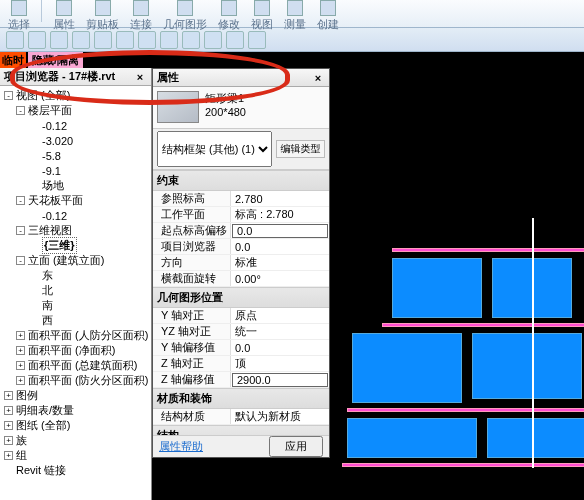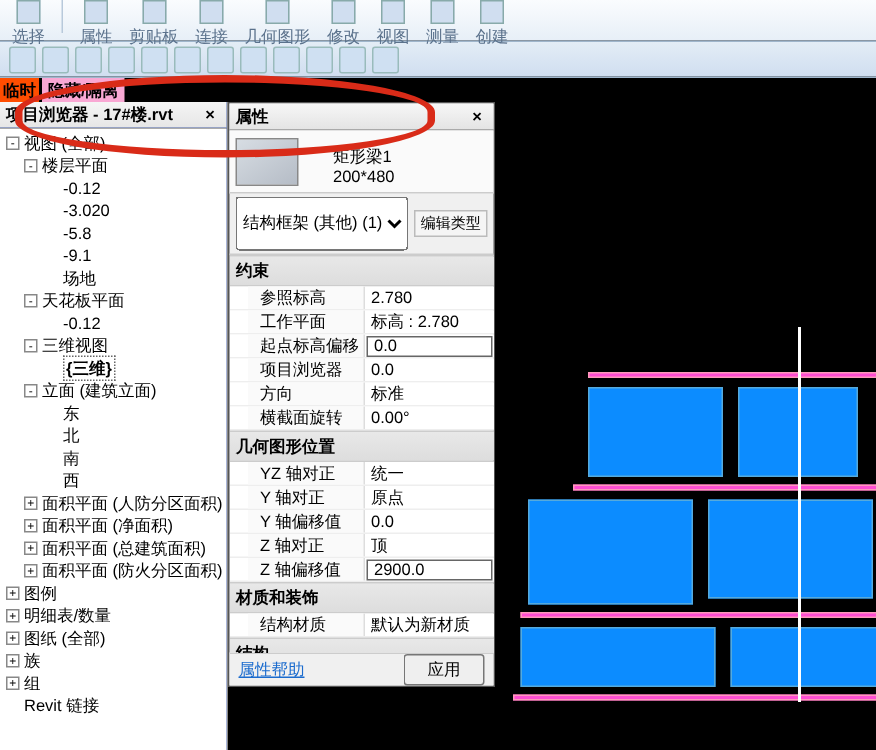--- a/index.html
+++ b/index.html
@@ -22,47 +22,47 @@
   .hl { background:#ff4d00; color:#000; font-size:11px; font-weight:bold; padding:0 2px; display:flex; align-items:center; }
   .hide-btn { background:#f9a8d4; color:#000; font-size:11px; font-weight:bold; padding:0 4px; display:flex; align-items:center; margin-left:2px; }
   
   
   .anno { position:absolute; top:50px; left:10px; width:280px; height:55px; border:5px solid #d92b18; border-radius:50%/45%; pointer-events:none; z-index:50; }
   
   
   .content { display:flex; height:calc(500px - 28px - 24px - 16px); }
   
   
-  .pb { width:152px; background:#1d4ed8; display:flex; flex-direction:column; border-right:1px solid #888; flex-shrink:0; }
+  .pb { width:152px; background:#a3a3a3; display:flex; flex-direction:column; border-right:1px solid #888; flex-shrink:0; }
   .pb-title { height:18px; background:linear-gradient(#f5f5f5,#e6e6e6); border-bottom:1px solid #aaa; display:flex; align-items:center; padding:0 4px; font-size:11px; font-weight:bold; justify-content:space-between; }
   .pb-title .x { width:14px; height:14px; display:flex; align-items:center; justify-content:center; font-family:Arial; }
   .pb .tree { flex:1; overflow:auto; padding:2px 0 2px 2px; background:#fff; font-size:11px; color:#000;}
   .tree .row { display:flex; align-items:center; height:15px; padding-left:2px; white-space:nowrap; }
   .tree .tw { width:9px; height:9px; border:1px solid #888; margin-right:3px; display:flex; align-items:center; justify-content:center; font-size:8px; line-height:7px; background:#fff;}
   .tree .sel { background:#fff; font-weight:bold; border:1px dotted #666; padding:0 1px;}
   .tree .ind1 { padding-left:14px; }
   .tree .ind2 { padding-left:28px; }
   
   
   .view { flex:1; background:#000; position:relative; overflow:hidden; }
   
   
   .pp { position:absolute; left:152px; top:68px; width:178px; height:390px; background:#f0f0f0; border:1px solid #555; z-index:40; display:flex; flex-direction:column;}
   .pp-title { height:18px; background:linear-gradient(#f7f7f7,#e4e4e4); display:flex; align-items:center; justify-content:space-between; padding:0 4px; font-size:11px; font-weight:bold; border-bottom:1px solid #aaa;}
   .pp-title .x { width:14px; height:14px; display:flex; align-items:center; justify-content:center; font-family:Arial;}
-  .pp-type { height:42px; display:flex; align-items:flex-end; gap:23px; padding:4px; border-bottom:1px solid #ccc; background:#fafafa;}
+  .pp-type { height:42px; display:flex; align-items:flex-start; gap:6px; padding:4px; border-bottom:1px solid #ccc; background:#fafafa;}
   .pp-type .thumb { width:42px; height:32px; background:linear-gradient(145deg,#d7dde3,#b5bcc6); border:1px solid #888;}
   .pp-type .tname { display:flex; flex-direction:column; font-size:11px;}
   .pp-sel { display:flex; align-items:center; gap:4px; padding:2px 4px; border-bottom:1px solid #ccc;}
   .pp-sel select { flex:1; font-size:11px; height:36px;}
   .pp-sel .ed { width:50px; font-size:10px; text-align:center; background:#f5f5f5; border:1px solid #bbb; padding:1px 0;}
   .pp-body { flex:1; overflow:auto; font-size:11px; }
   .pp-sec { background:linear-gradient(#e8e8e8,#ddd); padding:2px 4px; font-weight:bold; border-top:1px solid #ccc; border-bottom:1px solid #ccc;}
   .pp-row { display:flex; height:16px; border-bottom:1px solid #eee; background:#fff;}
-  .pp-row .k { width:78px; padding-left:8px; display:flex; align-items:center; background:#fafafa; border-right:1px solid #ddd;margin-left:12px;}
+  .pp-row .k { width:78px; padding-left:8px; display:flex; align-items:center; background:#fafafa; border-right:1px solid #ddd;}
   .pp-row .v { flex:1; padding-left:4px; display:flex; align-items:center;}
   .pp-row .v.box { border:1px solid #666; margin:1px; height:14px; background:#fff; }
   .pp-foot { height:22px; display:flex; align-items:center; justify-content:space-between; padding:0 6px; border-top:1px solid #ccc; background:#f0f0f0;}
   .pp-foot a { color:#1a6bce; text-decoration:underline; font-size:11px; cursor:pointer;}
   .pp-foot button { font-size:11px; padding:1px 14px;}
   
   
   .blk { position:absolute; background:#0c8cff; border:1px solid #5ad; }
   .bpk { position:absolute; background:#ff4dd2; border:1px solid #f9b; height:4px; }
   .bln { position:absolute; border:1px solid #fff; }
@@ -318,26 +318,26 @@
       <div class="pp-row">
         <div class="k">方向</div>
         <div class="v">标准</div>
       </div>
       <div class="pp-row">
         <div class="k">横截面旋转</div>
         <div class="v">0.00°</div>
       </div>
       <div class="pp-sec">几何图形位置</div>
       <div class="pp-row">
+        <div class="k">Y 轴对正</div>
+        <div class="v">原点</div>
+      </div>
+      <div class="pp-row">
         <div class="k">YZ 轴对正</div>
         <div class="v">统一</div>
-      </div>
-      <div class="pp-row">
-        <div class="k">Y 轴对正</div>
-        <div class="v">原点</div>
       </div>
       <div class="pp-row">
         <div class="k">Y 轴偏移值</div>
         <div class="v">0.0</div>
       </div>
       <div class="pp-row">
         <div class="k">Z 轴对正</div>
         <div class="v">顶</div>
       </div>
       <div class="pp-row">

